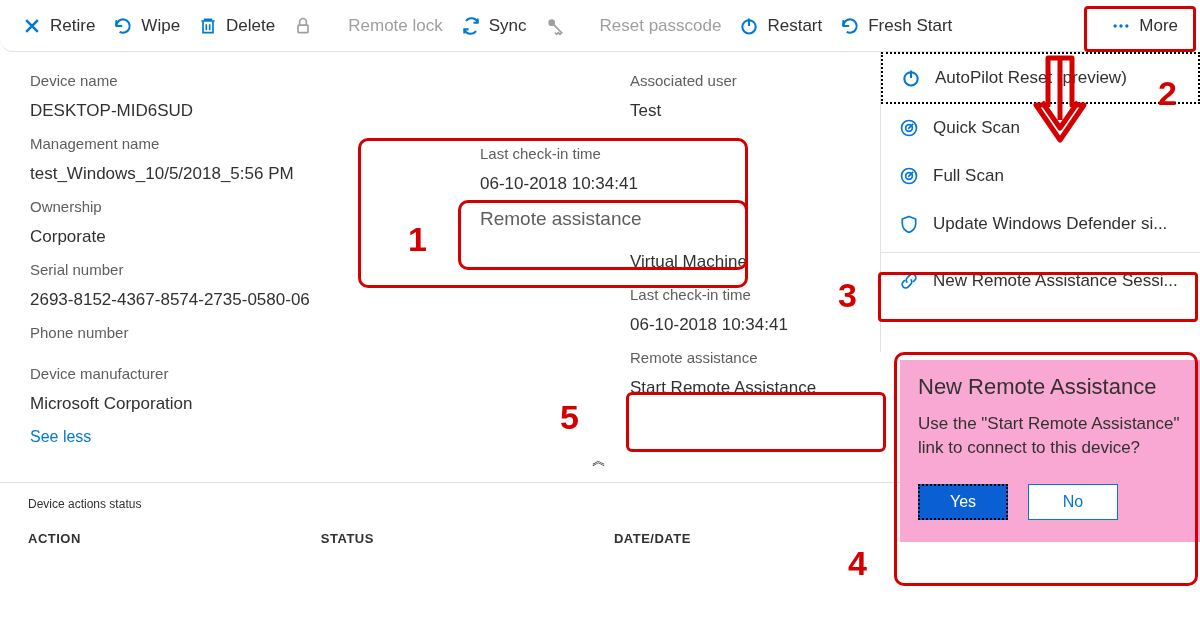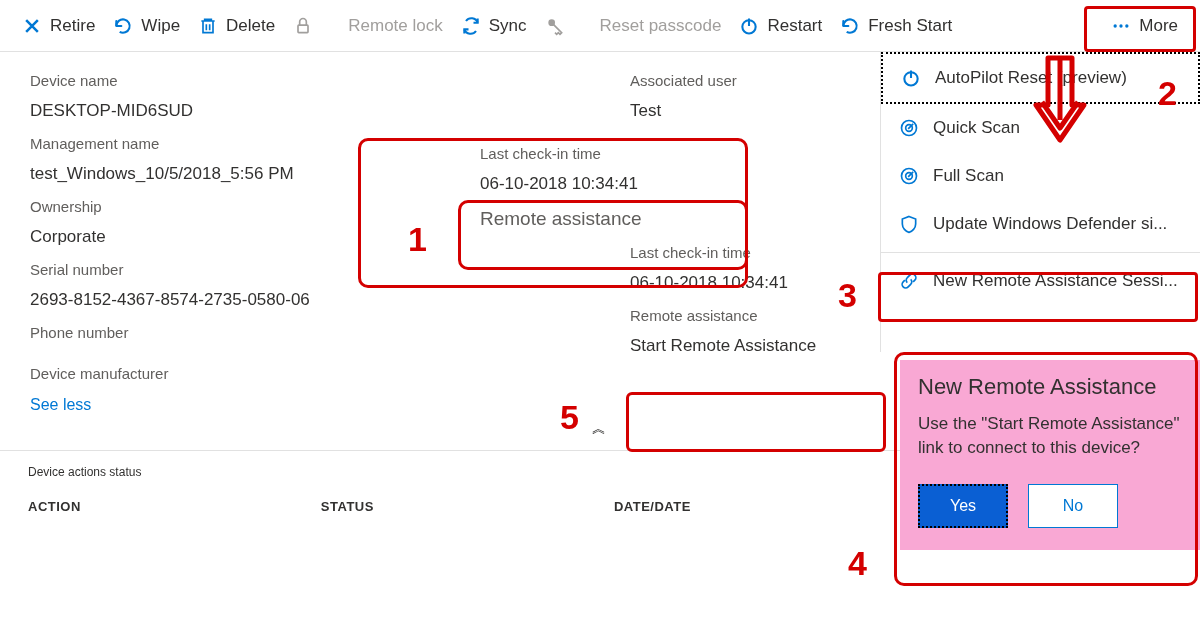--- a/index.html
+++ b/index.html
@@ -13,20 +13,21 @@
     overflow: hidden;
     position: relative;
   }
   .toolbar {
     display: flex;
     align-items: center;
     gap: 18px;
     padding: 10px 22px;
     border-bottom: 1px solid #e1e1e1;
     height: 52px;
+    border-radius: 13px;
   }
   .tbtn {
     display: flex;
     align-items: center;
     gap: 8px;
     color: #323130;
     cursor: pointer;
     font-size: 17px;
   }
   .tbtn.disabled { color: #a19f9d; cursor: default; gap: 35px; }
@@ -96,21 +97,21 @@
     top: 360px;
     width: 300px;
     background: #f9a8d4;
     padding: 14px 16px 22px 18px;
   }
   .dialog h3 { font-size: 22px; font-weight: 400; margin-bottom: 12px; }
   .dialog p { font-size: 17px; line-height: 1.4; margin-bottom: 24px; }
   .btnrow { display: flex; gap: 20px; }
   .btn {
     width: 90px;
-    height: 44px;
+    height: 36px;
     display: flex;
     align-items: center;
     justify-content: center;
     font-size: 16px;
     cursor: pointer;
   }
   .btn.primary { background: #0a5fd3; color: #fff; border: 2px dotted #000;}
   .btn.secondary { background: #fff; color: #0078d4; border: 1px solid #0078d4; }
 
   
@@ -222,36 +223,40 @@
     </div>
     <div class="field">
       <div class="lbl">Serial number</div>
       <div class="val">2693-8152-4367-8574-2735-0580-06</div>
     </div>
     <div class="field">
       <div class="lbl">Phone number</div>
     </div>
     <div class="field" style="margin-top:24px">
       <div class="lbl">Device manufacturer</div>
+      <div class="val">Microsoft Corporation</div>
     </div>
     <span class="seeless">See less</span>
   </div>
 
   <div class="rightcol">
     <div class="field">
       <div class="lbl">Associated user</div>
       <div class="val linkval">Test</div>
     </div>
     <div style="height:10px"></div>
     <div class="field" style="margin-left:-150px">
       <div class="lbl">Last check-in time</div>
       <div class="val">06-10-2018 10:34:41</div>
     </div>
     <div class="field" style="margin-left:-150px">
       <div class="lbl" style="font-size:19px;">Remote assistance</div>
+    </div>
+    <div class="field" style="margin-top:22px">
+      <div class="val">Virtual Machine</div>
     </div>
     <div class="field">
       <div class="lbl">Last check-in time</div>
       <div class="val">06-10-2018 10:34:41</div>
     </div>
     <div class="field">
       <div class="lbl">Remote assistance</div>
       <div class="val linkval">Start Remote Assistance</div>
     </div>
   </div>

